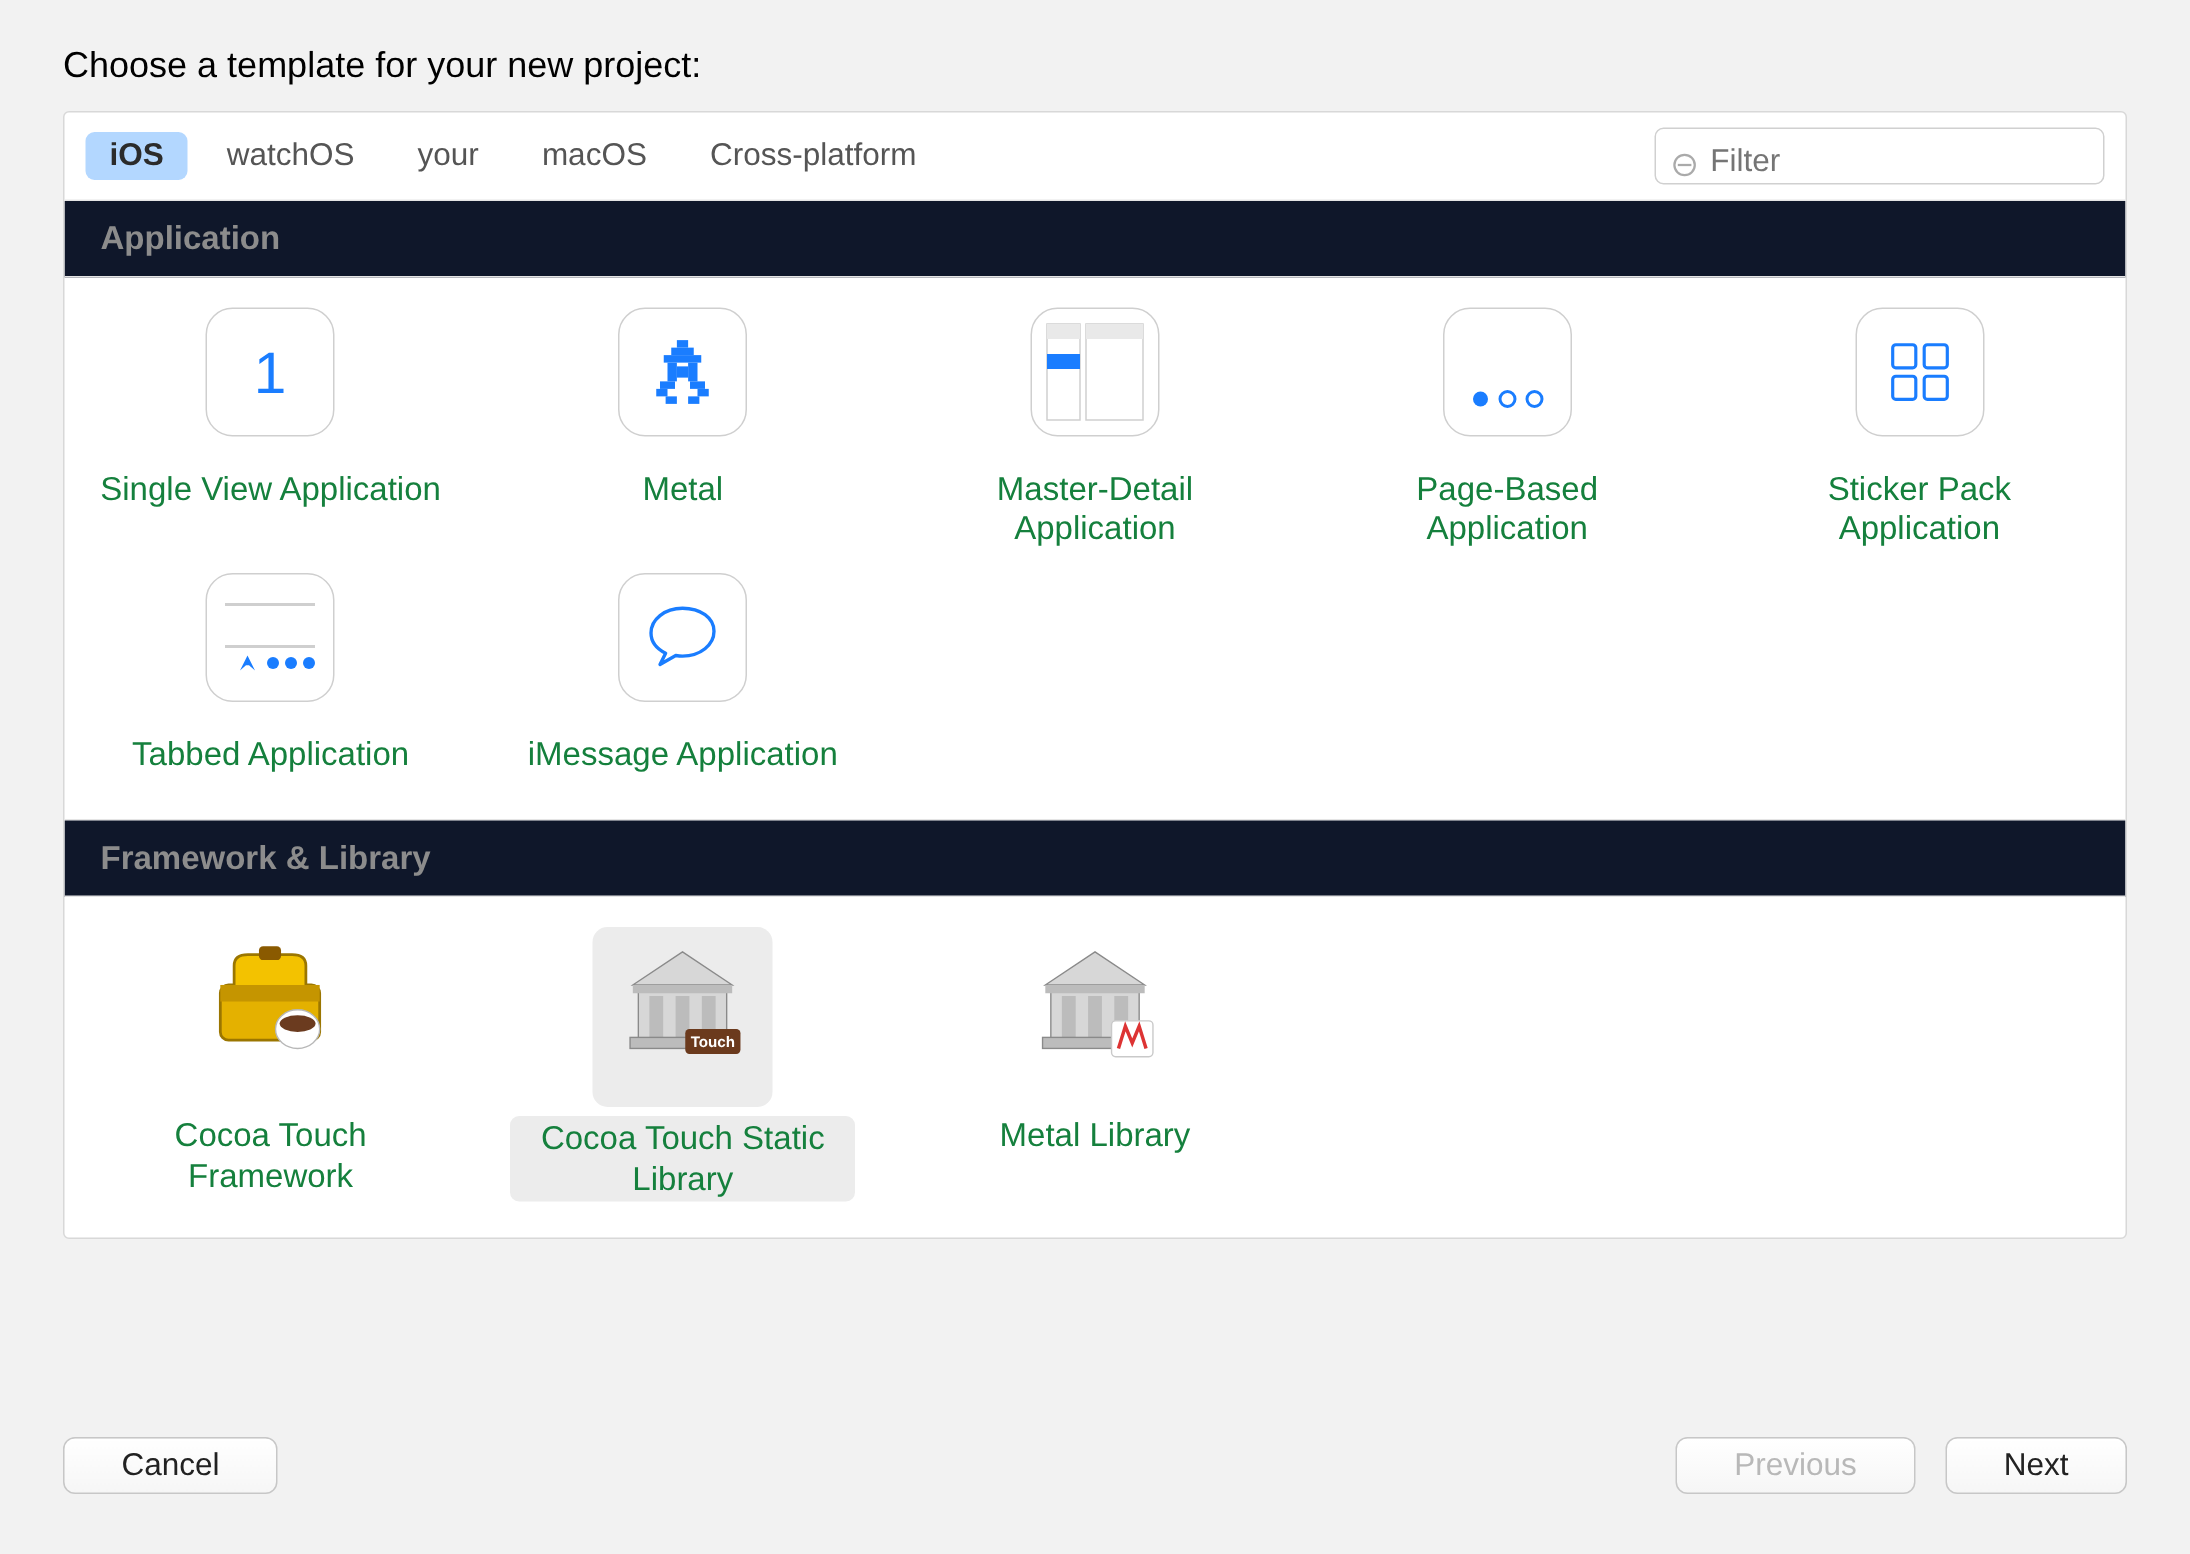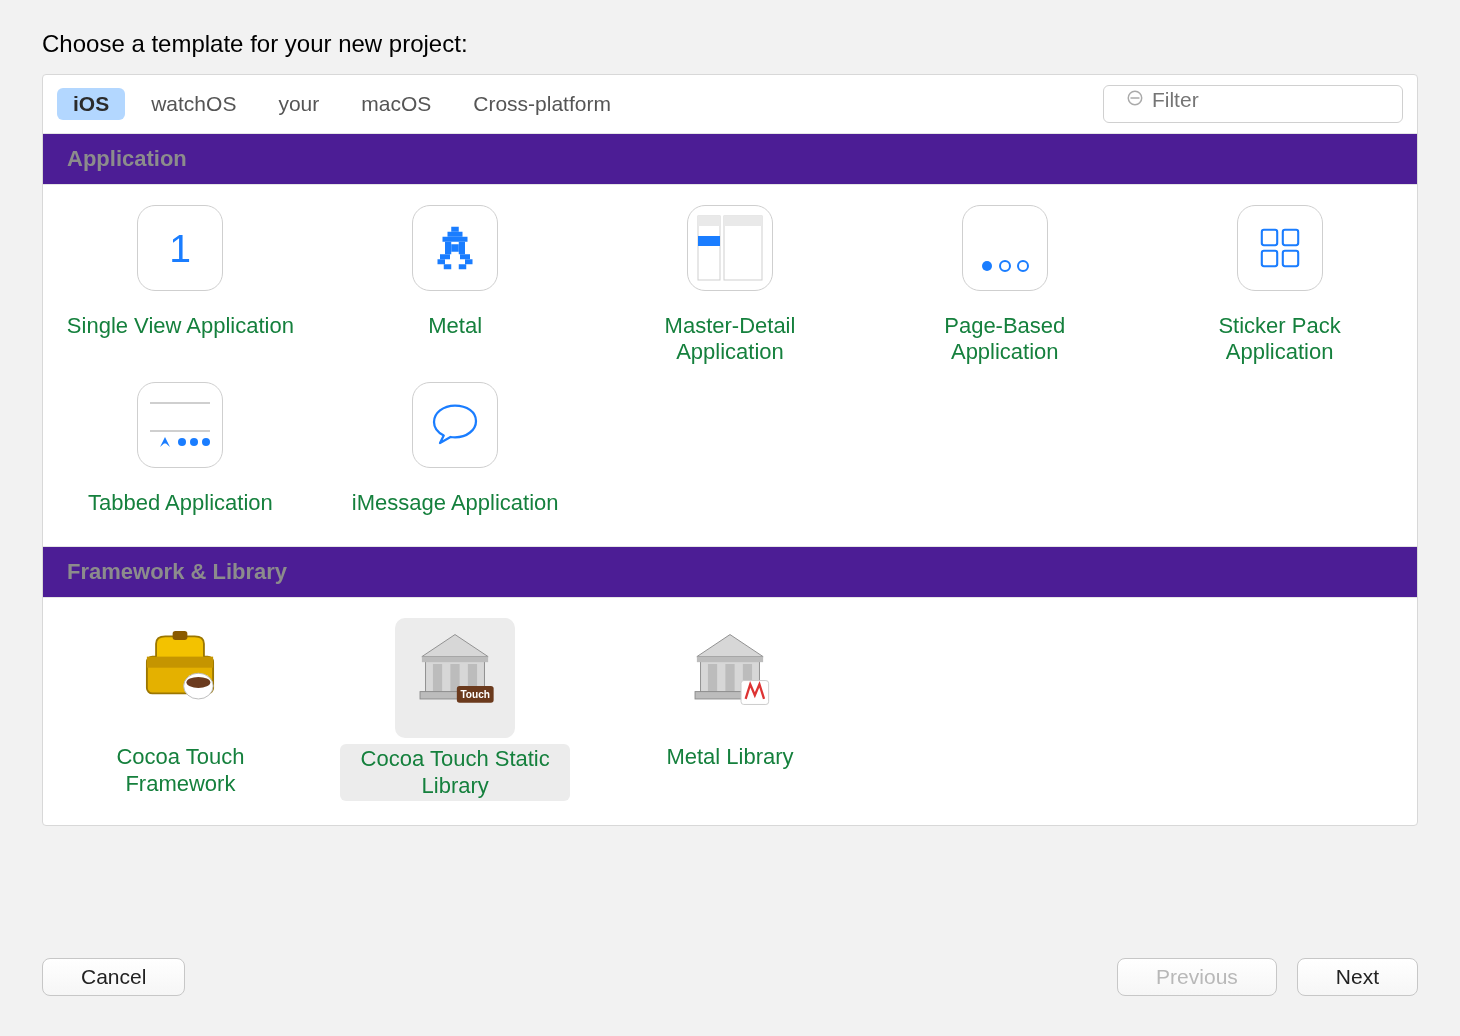--- a/index.html
+++ b/index.html
@@ -43,24 +43,24 @@
     cursor: default;
   }
   .tab.selected {
     background: #b3d7ff;
     color: #2b2b2b;
     font-weight: bold;
   }
   .filter-wrap {
     margin-left: auto;
     display: flex;
-    align-items: flex-start;
+    align-items: flex-end;
     border: 1px solid #d0d0d0;
     border-radius: 6px;
-    padding: 2px 22px;
+    padding: 2px 10px;
     width: 300px;
     height: 38px;
   }
   .filter-icon {
     width: 20px; height: 20px;
     margin-right: 8px;
     opacity: .55;
   }
   .filter-input {
     border: none;
@@ -69,21 +69,21 @@
     color: #666;
     width: 100%;
     background: transparent;
   }
   .section-header {
     font-size: 22px;
     font-weight: 600;
     color: #8c8c8c;
     padding: 12px 24px;
     border-bottom: 1px solid #e5e5e5;
-    background: #4c1d95;
+    background: #0f172a;
   }
   .grid {
     display: grid;
     grid-template-columns: repeat(5, 1fr);
     padding: 10px 0 24px 0;
   }
   .cell {
     display: flex;
     flex-direction: column;
     align-items: center;

